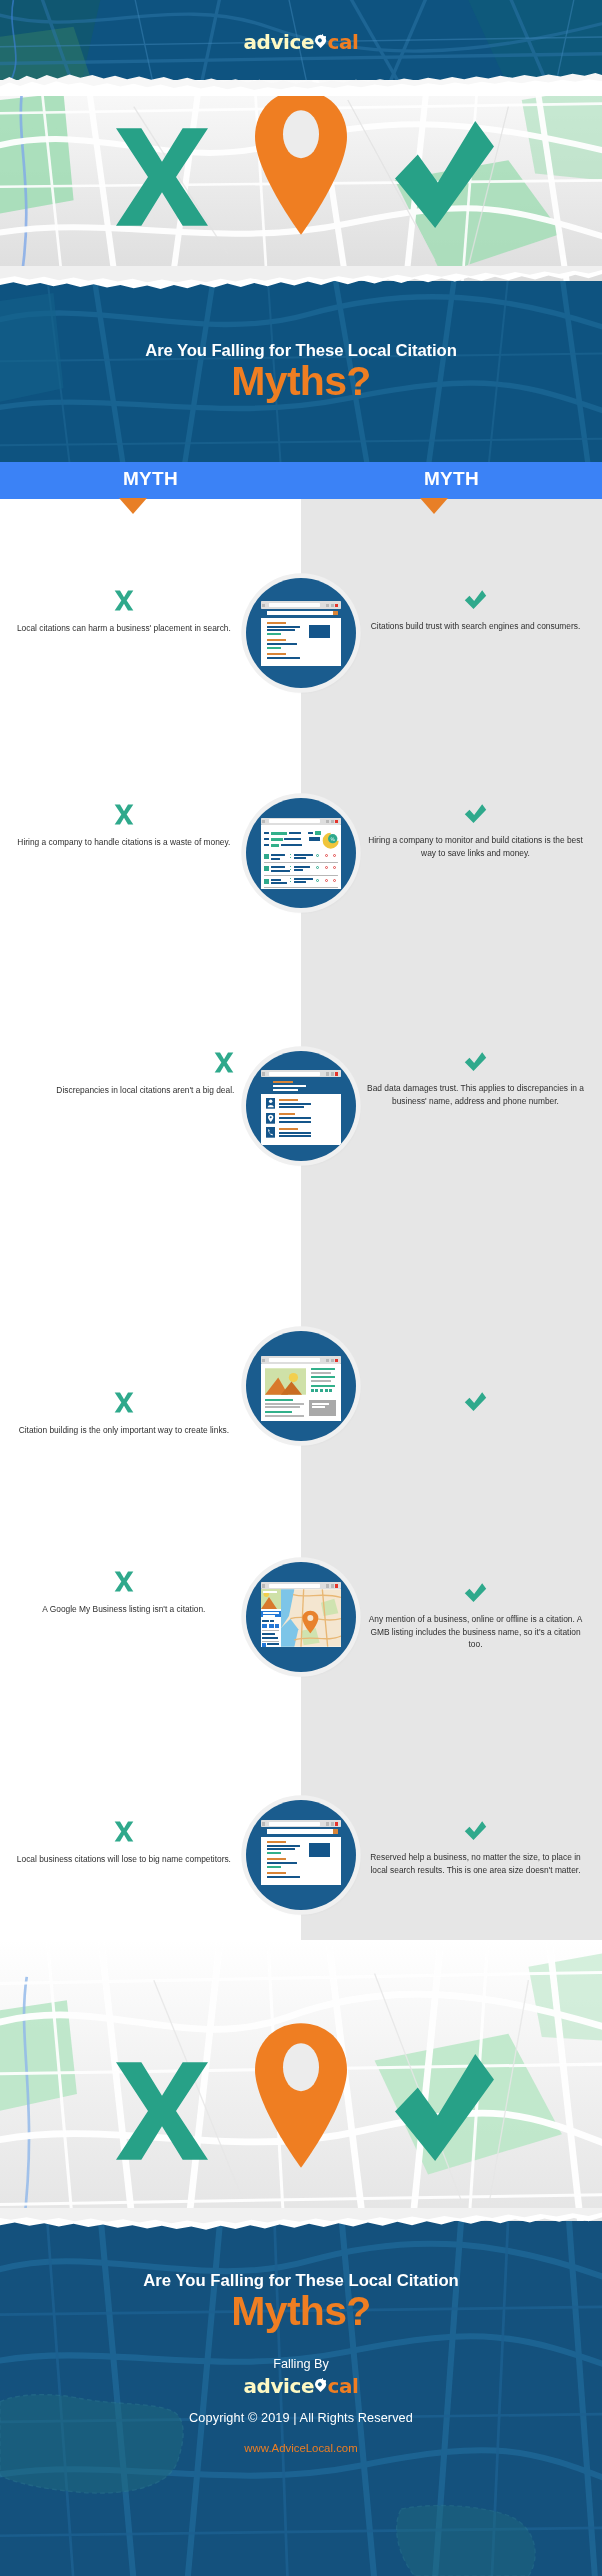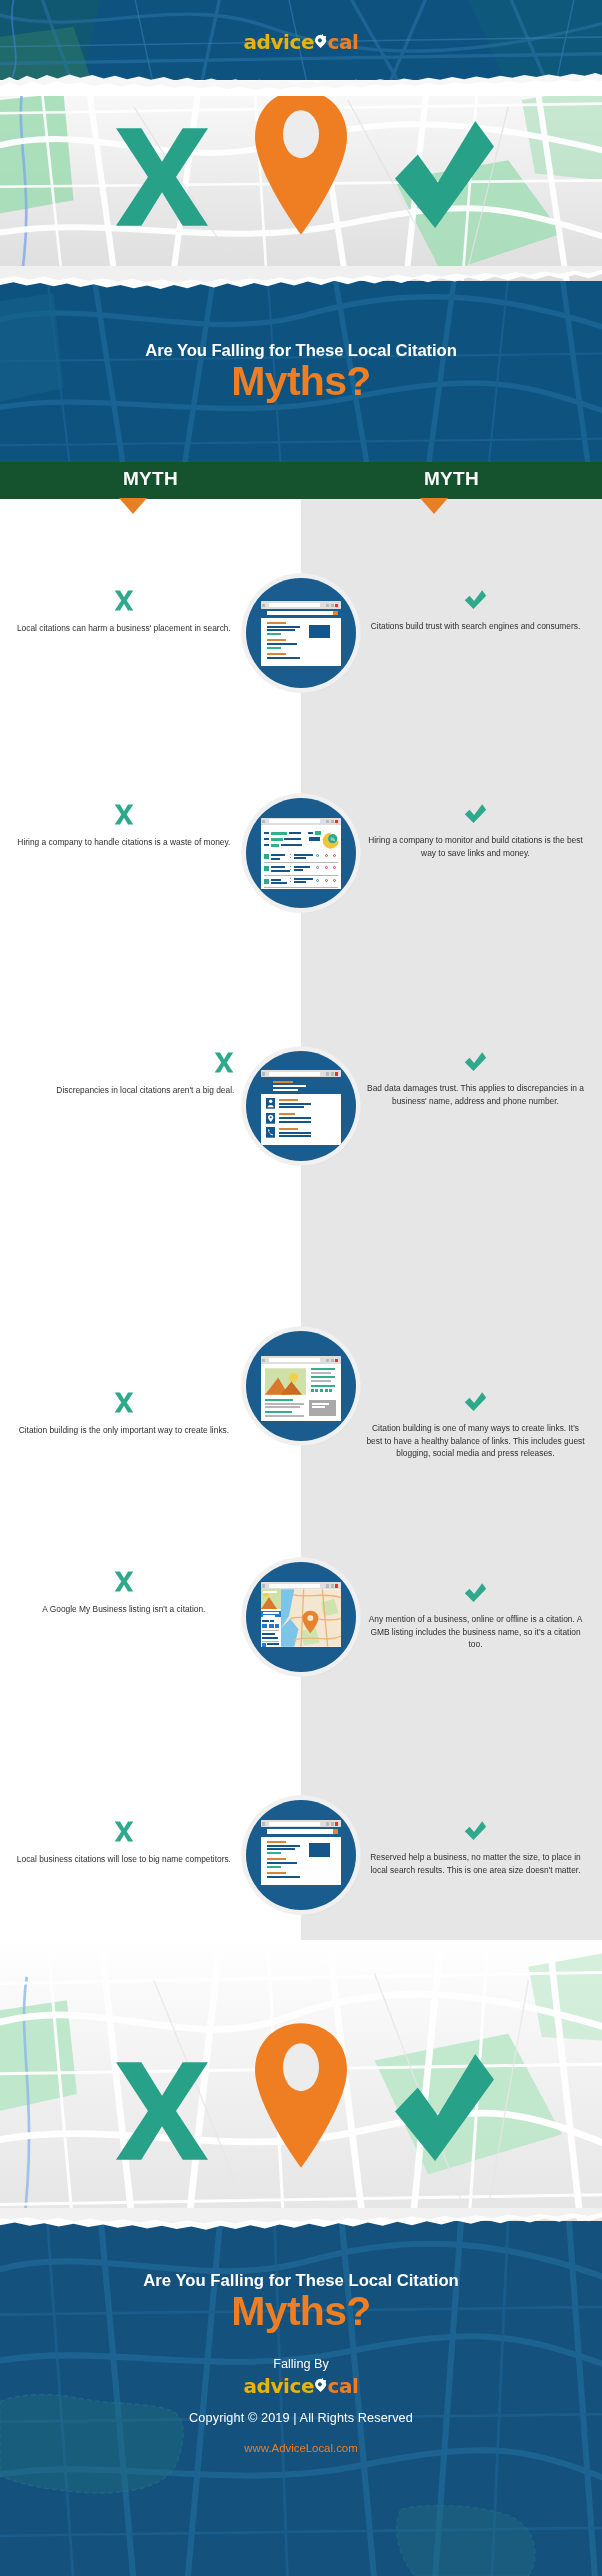--- a/index.html
+++ b/index.html
@@ -16,21 +16,21 @@
   
   #header {
     position:absolute; left:0; top:0; width:602px; height:87px;
     background:#0e5380; overflow:hidden;
   }
   .logo-wrap { position:absolute; left:0; right:0; top:32px; text-align:center; z-index:4; }
   .logo {
     display:inline-block; font-family:"DejaVu Sans", sans-serif;
     font-size:20px; font-weight:bold; letter-spacing:-0.4px; line-height:1;
   }
-  .logo .a { color:#eab308; }
+  .logo .a { color:#fef9c3; }
   .logo .b { color:#ef7e22; }
   .logo .pinbox {
     display:inline-block; position:relative; width:13.4px; height:20px;
     vertical-align:-4.7px;
   }
   .logo .pinbox .pin {
     position:absolute; left:1.3px; top:1.3px; width:10.7px; height:10.7px;
     background:#ffffff; border-radius:50% 50% 50% 0;
     transform:rotate(-45deg);
   }
@@ -70,21 +70,21 @@
   }
   .title-line2 {
     color:#ef7e22; font-size:41px; font-weight:bold; line-height:0.95;
     margin-top:1.3px; letter-spacing:-0.7px;
     font-family:"Liberation Sans", sans-serif;
   }
 
   
   #mfbar {
     position:absolute; left:0; top:462px; width:602px; height:37px;
-    background:#14532d; z-index:6;
+    background:#3b82f6; z-index:6;
   }
   #mfbar .half { position:absolute; top:0; height:37px; width:301px; }
   #mfbar .left  { left:0; }
   #mfbar .right { left:301px; }
   #mfbar .lbl {
     position:absolute; left:0; right:0; top:6px; text-align:center;
     color:#ffffff; font-size:19px; font-weight:bold; letter-spacing:0.3px;
   }
   .mfpoint {
     position:absolute; top:37px; width:0; height:0;
@@ -493,21 +493,20 @@
   <div class="col-myth" style="top:60px;">
     <svg class="mark-x" width="20" height="23" viewBox="0 0 30 34">
       <polygon points="1,2 9,2 15,12 21,2 29,2 19,17 29,32 21,32 15,22 9,32 1,32 11,17" fill="#2fa98c"></polygon>
     </svg>
     <div class="celltext">Citation building is the only important way to create links.</div>
   </div>
   <div class="col-fact" style="top:60px;">
     <svg class="mark-c" width="23" height="21.4" viewBox="0 0 34 32">
       <polygon points="27,2 33,10 14,30 1,17 8,10 15,18" fill="#2fa98c"></polygon>
     </svg>
-    <div class="celltext">Citation building is one of many ways to create links. It's best to have a healthy balance of links. This includes guest blogging, social media and press releases.</div>
   </div>
   <div class="circle" style="top:0px;">
     <div class="browser" style="top:25.4px; height:64px;">
       <div class="brbar">
         <span class="sq s0"></span>
           <span class="addr"></span>
         <span class="sq s1"></span>
           <span class="sq s2"></span>
           <span class="sq red"></span>
       </div>

